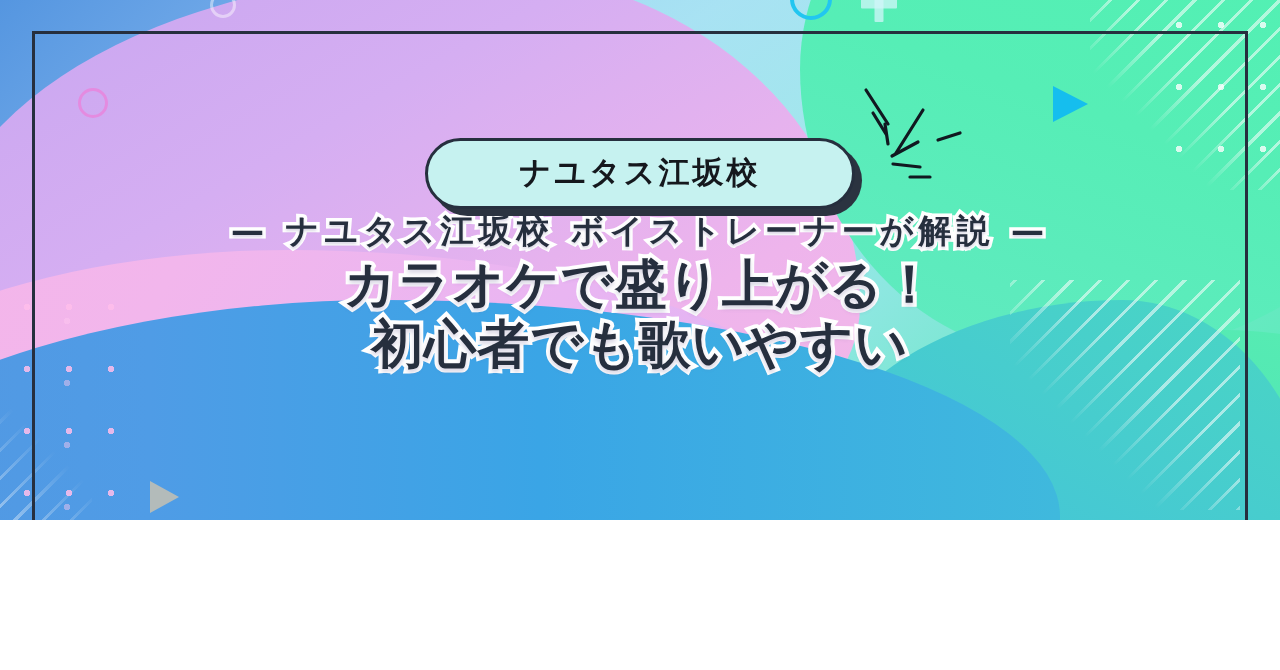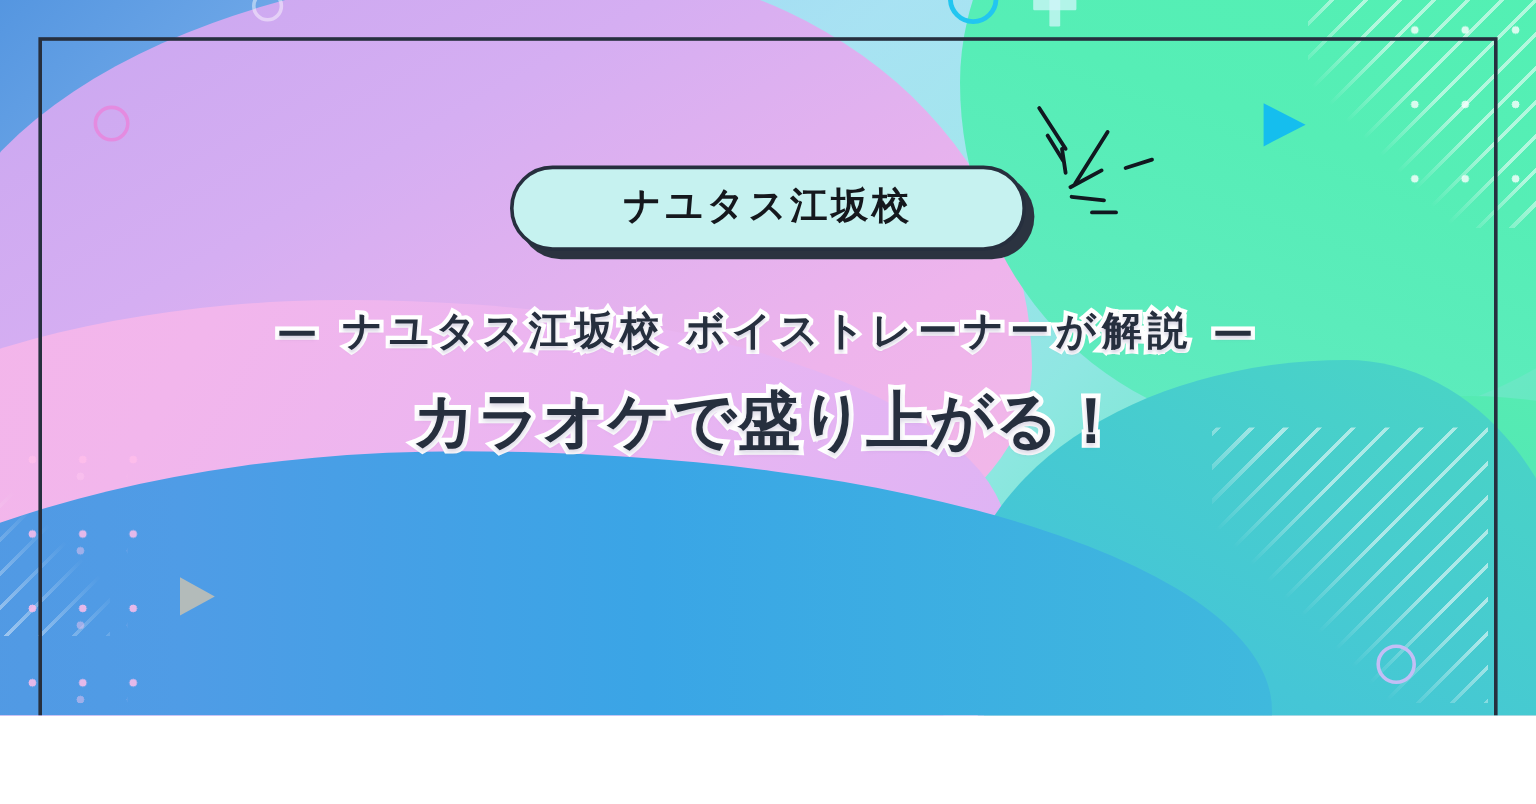--- a/index.html
+++ b/index.html
@@ -3,23 +3,23 @@
 <meta charset="utf-8">
 <style>
   * { margin:0; padding:0; box-sizing:border-box; }
   html, body {
     width:1280px; height:670px;
     overflow:hidden;
     font-family:"DejaVu Sans", sans-serif;
   }
   #stage {
     position:relative;
-    width:1280px; height:596px;
+    width:1280px; height:520px;
     overflow:hidden;
-    background:#d946ef;
+    background:#e5e5e5;
   }
 
   
   .bg-base {
     position:absolute; inset:0;
     background:
       linear-gradient(135deg,
         #5596e0 0%,
         #6fa8e8 14%,
         #97c4f2 28%,
@@ -154,34 +154,32 @@
     letter-spacing:3px;
     color:#15181d;
     line-height:1.1;
     white-space:nowrap;
   }
 
   
   .burst { position:absolute; left:838px; top:80px; width:130px; height:120px; z-index:41; }
 
   .subtitle {
-    margin-top:45px;
     font-family:"DejaVu Sans", sans-serif;
     font-weight:700;
     font-size:33px;
     letter-spacing:5px;
     color:#262f3e;
     white-space:nowrap;
     -webkit-text-stroke:7px #ffffff;
     paint-order:stroke fill;
     text-shadow:0 2px 3px rgba(120,110,160,.30);
   }
 
   .title {
-    margin-top:22px;
     text-align:center;
     font-family:"DejaVu Sans", sans-serif;
     font-weight:700;
     color:#262f3e;
     -webkit-text-stroke:8px #ffffff;
     paint-order:stroke fill;
     text-shadow:0 3px 4px rgba(120,110,160,.30);
   }
   .title-line { font-size:52px; line-height:1.16; letter-spacing:1px; white-space:nowrap; }
 </style>
@@ -241,16 +239,17 @@
       <div class="badge-shadow"></div>
       <div class="badge">
         <div class="badge-text">ナユタス江坂校</div>
       </div>
     </div>
 
     <div class="subtitle">— ナユタス江坂校 ボイストレーナーが解説 —</div>
 
     <div class="title">
       <div class="title-line">カラオケで盛り上がる！</div>
+      <div class="title-line">初心者でも歌いやすい</div>
     </div>
 
   </div>
 </div>
 
 </body></html>

